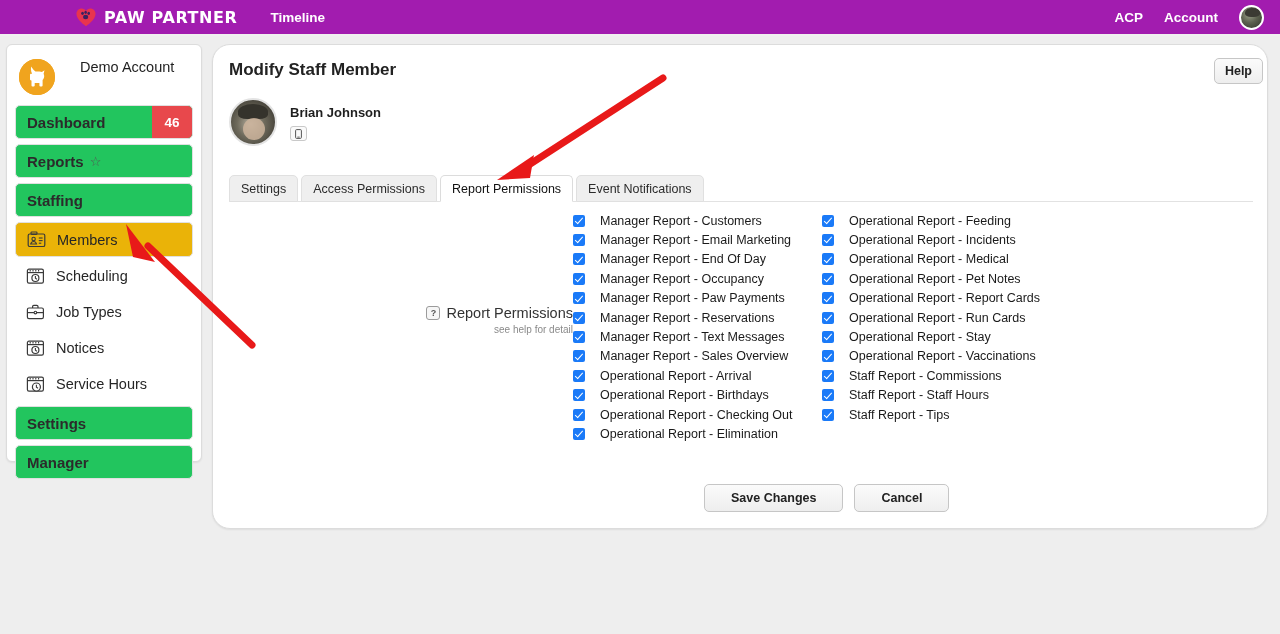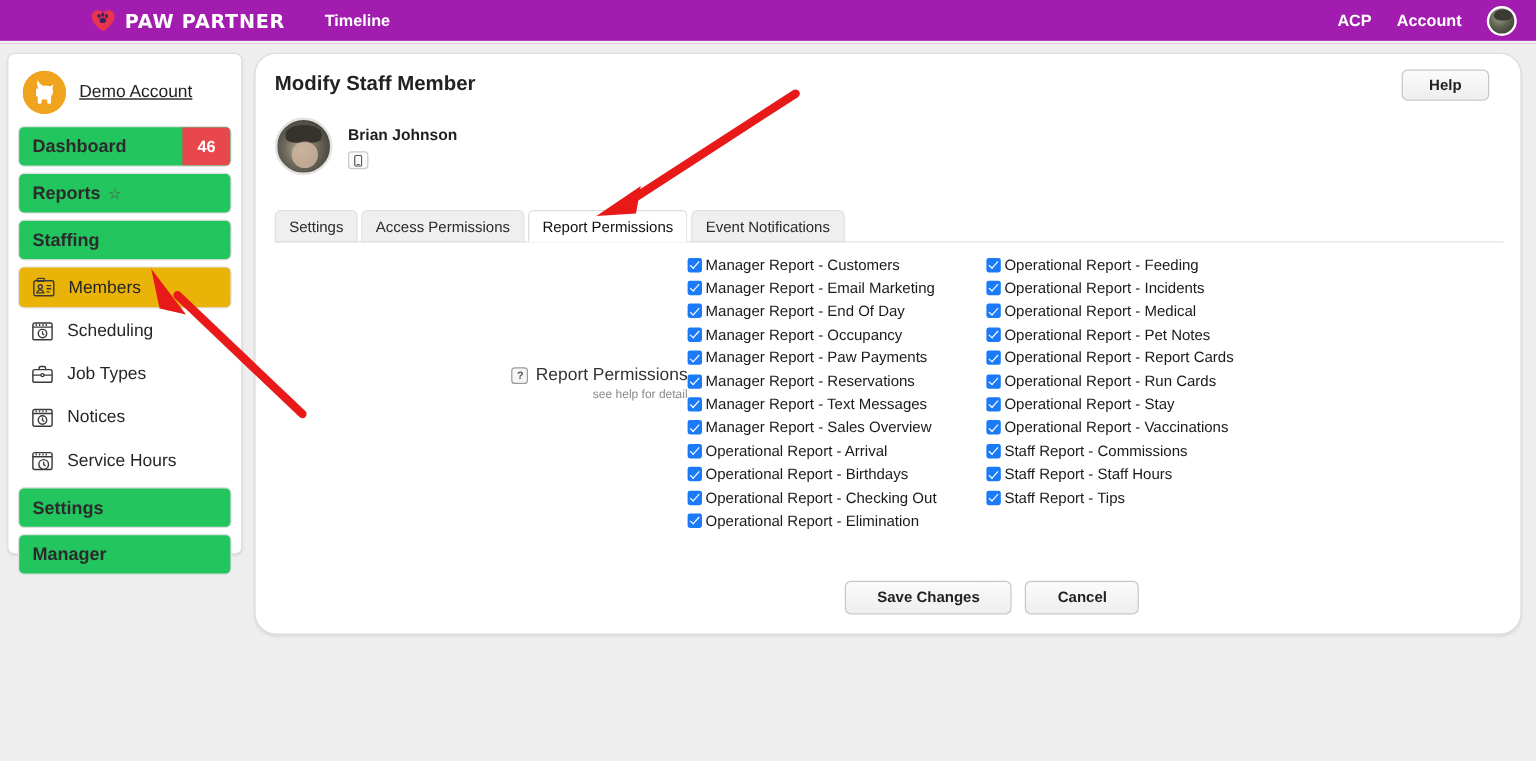--- a/index.html
+++ b/index.html
@@ -54,23 +54,22 @@
   #sidebar {
     position: absolute; left: 6px; top: 44px;
     width: 196px; height: 418px;
     background: #ffffff;
     border: 1px solid #dcdcdc;
     border-radius: 6px;
     box-shadow: 0 1px 2px rgba(0,0,0,0.07);
     padding: 8px 8px;
   }
   #account-row {
-    display: flex; align-items: center; gap: 11px;
+    display: flex; gap: 25px;
     padding: 6px 4px 10px 4px;
-    text-decoration: underline;
   }
   #account-avatar {
     width: 36px; height: 36px; border-radius: 50%;
     background: #f0a41e; position: relative; flex: none;
   }
   #account-name { font-size: 14.5px; color: #1f1f1f; font-weight: normal; }
 
   .nav-box {
     display: flex; align-items: center;
     height: 34px; margin-bottom: 5px;
@@ -109,21 +108,21 @@
     position: absolute; left: 16px; top: 15px;
     font-size: 17px; font-weight: bold; color: #222222;
   }
   .btn {
     background: linear-gradient(#fbfbfb, #eeeeee);
     border: 1px solid #c6c6c6; border-radius: 5px;
     font-size: 12.5px; font-weight: bold; color: #222;
     padding: 6px 26px; cursor: pointer;
     font-family: "Liberation Sans", sans-serif;
   }
-  #help-button { position: absolute; right: 26px; top: 13px; padding: 5px 22px; }
+  #help-button { position: absolute; right: 4px; top: 13px; padding: 5px 10px; }
 
   #member-row {
     position: absolute; left: 16px; top: 53px;
     display: flex; align-items: flex-start; gap: 13px;
   }
   #member-avatar {
     width: 48px; height: 48px; border-radius: 50%;
     border: 2px solid #e3e3e3;
     background: radial-gradient(circle at 45% 55%, #b9b1a2 0%, #6e6a5c 40%, #2a2823 100%);
     position: relative; overflow: hidden; flex: none;
@@ -188,21 +187,21 @@
     color: #555; font-size: 9px; line-height: 12px;
     text-align: center; font-weight: bold; flex: none;
   }
   #field-label-text { font-size: 14.5px; color: #333333; }
   #field-help { font-size: 10px; color: #8a8a8a; margin-top: 3px; }
 
   .checkbox-col { flex: none; }
   #col-left { width: 249px; }
   #col-right { width: 260px; }
   .check-item {
-    display: flex; align-items: center; gap: 3px;
+    display: flex; align-items: center; gap: 15px;
     height: 19.4px; font-size: 12.5px; color: #1a1a1a;
     cursor: pointer;
   }
   .cbx {
     width: 12px; height: 12px; border-radius: 2px;
     background: #1a7af8; flex: none; position: relative;
   }
   .cbx::after {
     content: ""; position: absolute;
     left: 3.6px; top: 1.3px; width: 3.4px; height: 6.6px;

